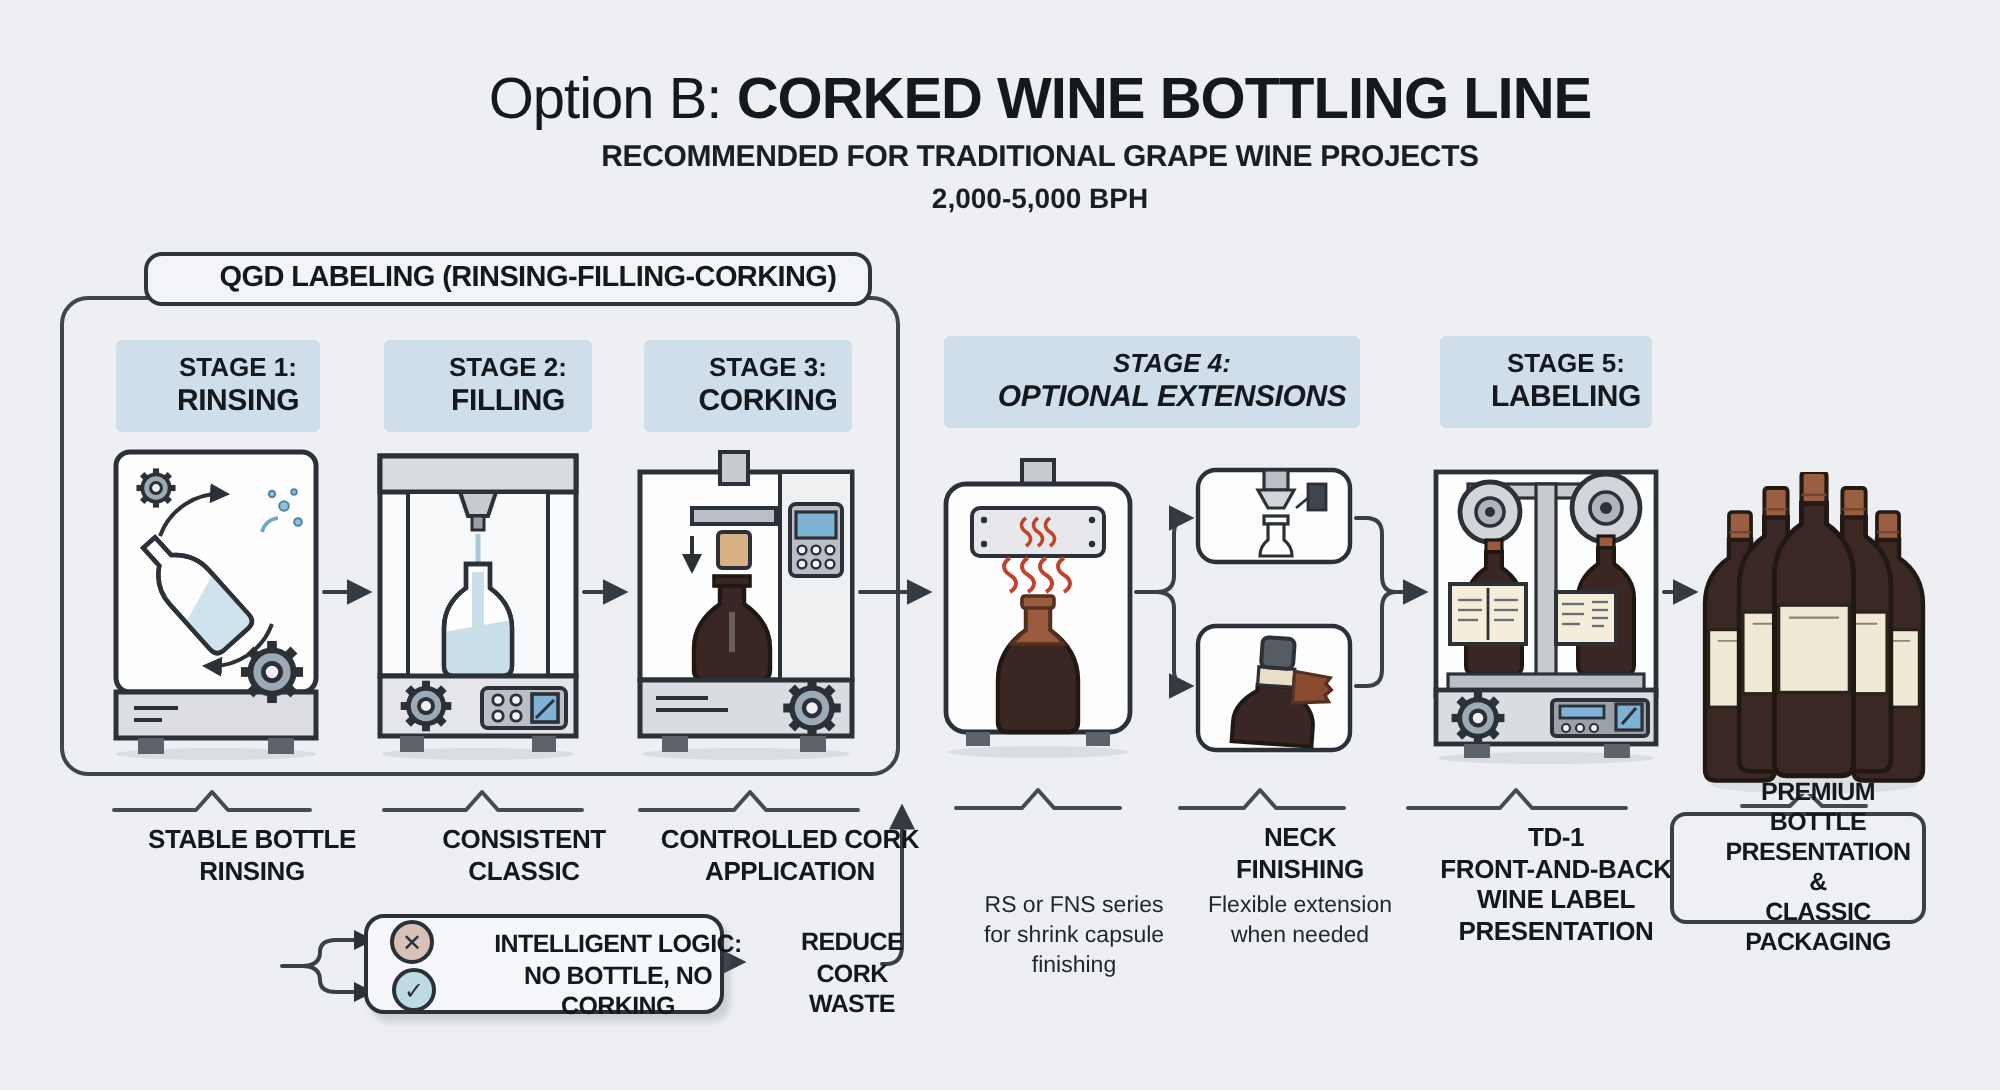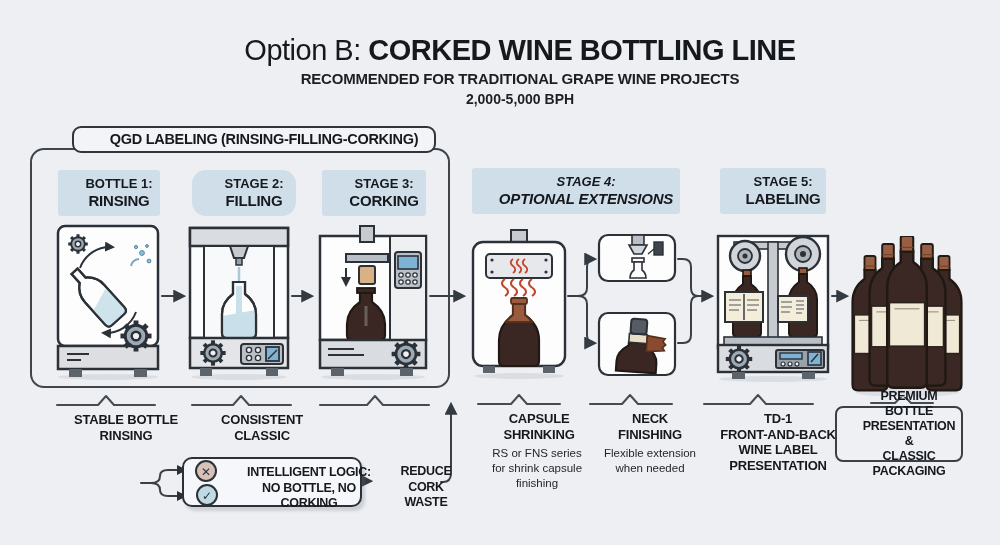--- a/index.html
+++ b/index.html
@@ -16,21 +16,21 @@
   .throughput{left:0;top:91px;width:1000px;font-size:14px;font-weight:600;color:#1b1f24;}
 
   .monoblock{left:30px;top:148px;width:416px;height:236px;border:2.5px solid #3f454c;border-radius:14px;background:transparent;}
   .qgd-label{left:72px;top:126px;width:340px;height:23px;border:2.5px solid #2f353c;border-radius:9px;background:#f2f4f7;
              font-size:14.5px;font-weight:700;line-height:23px;letter-spacing:-0.3px;z-index:5;}
 
   .stage-hdr{background:#cfdee9;border-radius:3px;z-index:2;padding-top:6px;box-sizing:border-box;}
   .stage-hdr .l1{font-size:13px;font-weight:700;line-height:16px;}
   .stage-hdr .l2{font-size:15px;font-weight:800;line-height:18px;letter-spacing:-0.2px;}
   .hdr1{left:58px;top:170px;width:102px;height:46px;}
-  .hdr2{left:192px;top:170px;width:104px;height:46px;border-radius:14px;}
+  .hdr2{left:192px;top:170px;width:104px;height:46px;}
   .hdr3{left:322px;top:170px;width:104px;height:46px;text-align:center;}
   .hdr4{left:472px;top:168px;width:208px;height:46px;font-style:italic;}
   .hdr5{left:720px;top:168px;width:106px;height:46px;}
 
   .benefit{font-size:13px;font-weight:700;line-height:15.5px;letter-spacing:-0.2px;z-index:3;}
   .note{font-size:11.5px;font-weight:400;line-height:15px;color:#23272c;z-index:3;}
 
   .premium-box{left:835px;top:406px;width:124px;height:52px;border:2px solid #3a4046;border-radius:8px;
                background:#eef0f4;z-index:3;display:flex;align-items:center;justify-content:center;}
   .premium-box .t{font-size:12.5px;font-weight:700;line-height:15px;letter-spacing:-0.3px;}
@@ -88,21 +88,21 @@
   <div class="abs title-line ctr">
     <span class="title-prefix">Option B: </span><span class="title-main">CORKED WINE BOTTLING LINE</span>
   </div>
   <div class="abs subtitle ctr">RECOMMENDED FOR TRADITIONAL GRAPE WINE PROJECTS</div>
   <div class="abs throughput ctr">2,000-5,000 BPH</div>
 
   <div class="abs monoblock"></div>
   <div class="abs qgd-label ctr">QGD LABELING (RINSING-FILLING-CORKING)</div>
 
   <div class="abs stage-hdr hdr1 ctr">
-    <div class="l1">BOTTLE 1:</div>
+    <div class="l1">STAGE 1:</div>
     <div class="l2">RINSING</div>
   </div>
   <div class="abs stage-hdr hdr2 ctr">
     <div class="l1">STAGE 2:</div>
     <div class="l2">FILLING</div>
   </div>
   <div class="abs stage-hdr hdr3 ctr">
     <div class="l1">STAGE 3:</div>
     <div class="l2">CORKING</div>
   </div>
@@ -343,22 +343,22 @@
     <use href="#wbottle" transform="translate(94,20) scale(0.92)"></use>
     <use href="#wbottle" transform="translate(38,8) scale(0.97)"></use>
     <use href="#wbottle" transform="translate(77,8) scale(0.97)"></use>
     <use href="#wbottle" transform="translate(57,0) scale(1.04)"></use>
   </svg>
 
   <div class="abs benefit pre ctr" style="left:46px;top:412px;width:120px">STABLE BOTTLE
 RINSING</div>
   <div class="abs benefit pre ctr" style="left:182px;top:412px;width:120px">CONSISTENT
 CLASSIC</div>
-  <div class="abs benefit pre ctr" style="left:459px;top:411px;width:120px">CAPSULE
-SHRINKING</div>
+  <div class="abs benefit pre ctr" style="left:309px;top:412px;width:132px">CONTROLLED CORK
+APPLICATION</div>
   <div class="abs note pre ctr" style="left:451px;top:446px;width:132px">RS or FNS series
 for shrink capsule
 finishing</div>
   <div class="abs benefit pre ctr" style="left:570px;top:411px;width:120px">NECK
 FINISHING</div>
   <div class="abs note pre ctr" style="left:570px;top:446px;width:120px">Flexible extension
 when needed</div>
   <div class="abs benefit pre ctr" style="left:694px;top:411px;width:128px">TD-1
 FRONT-AND-BACK
 WINE LABEL

